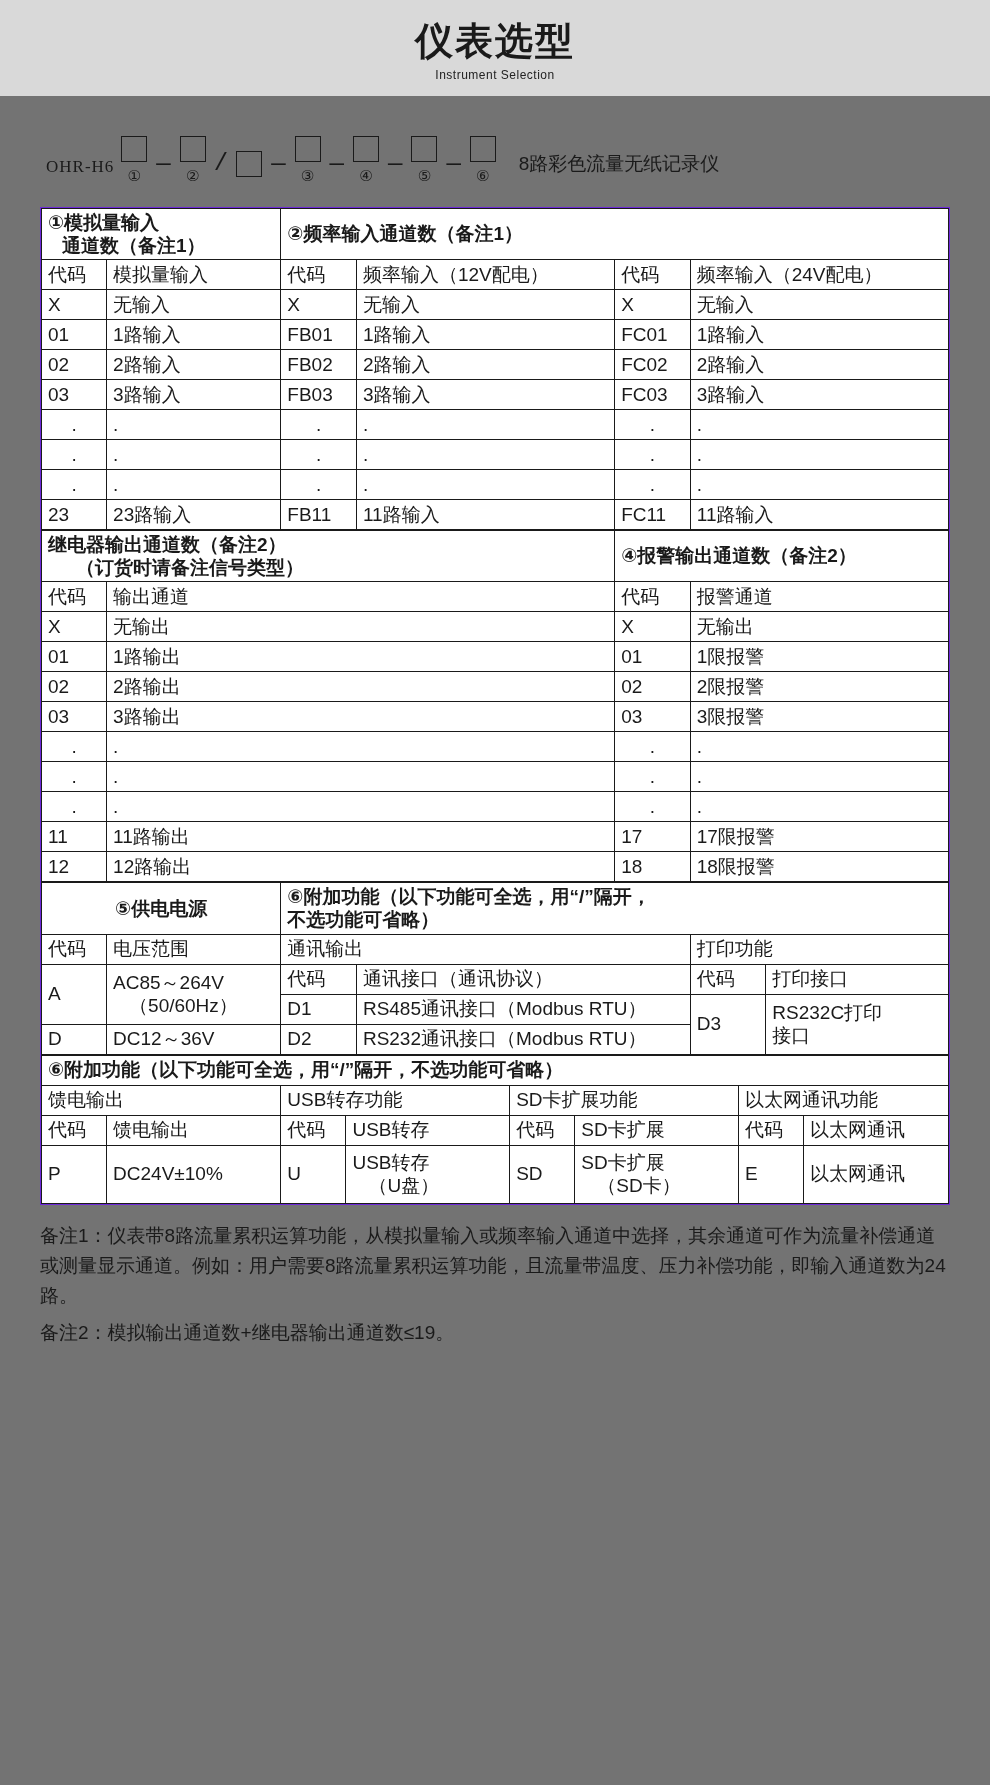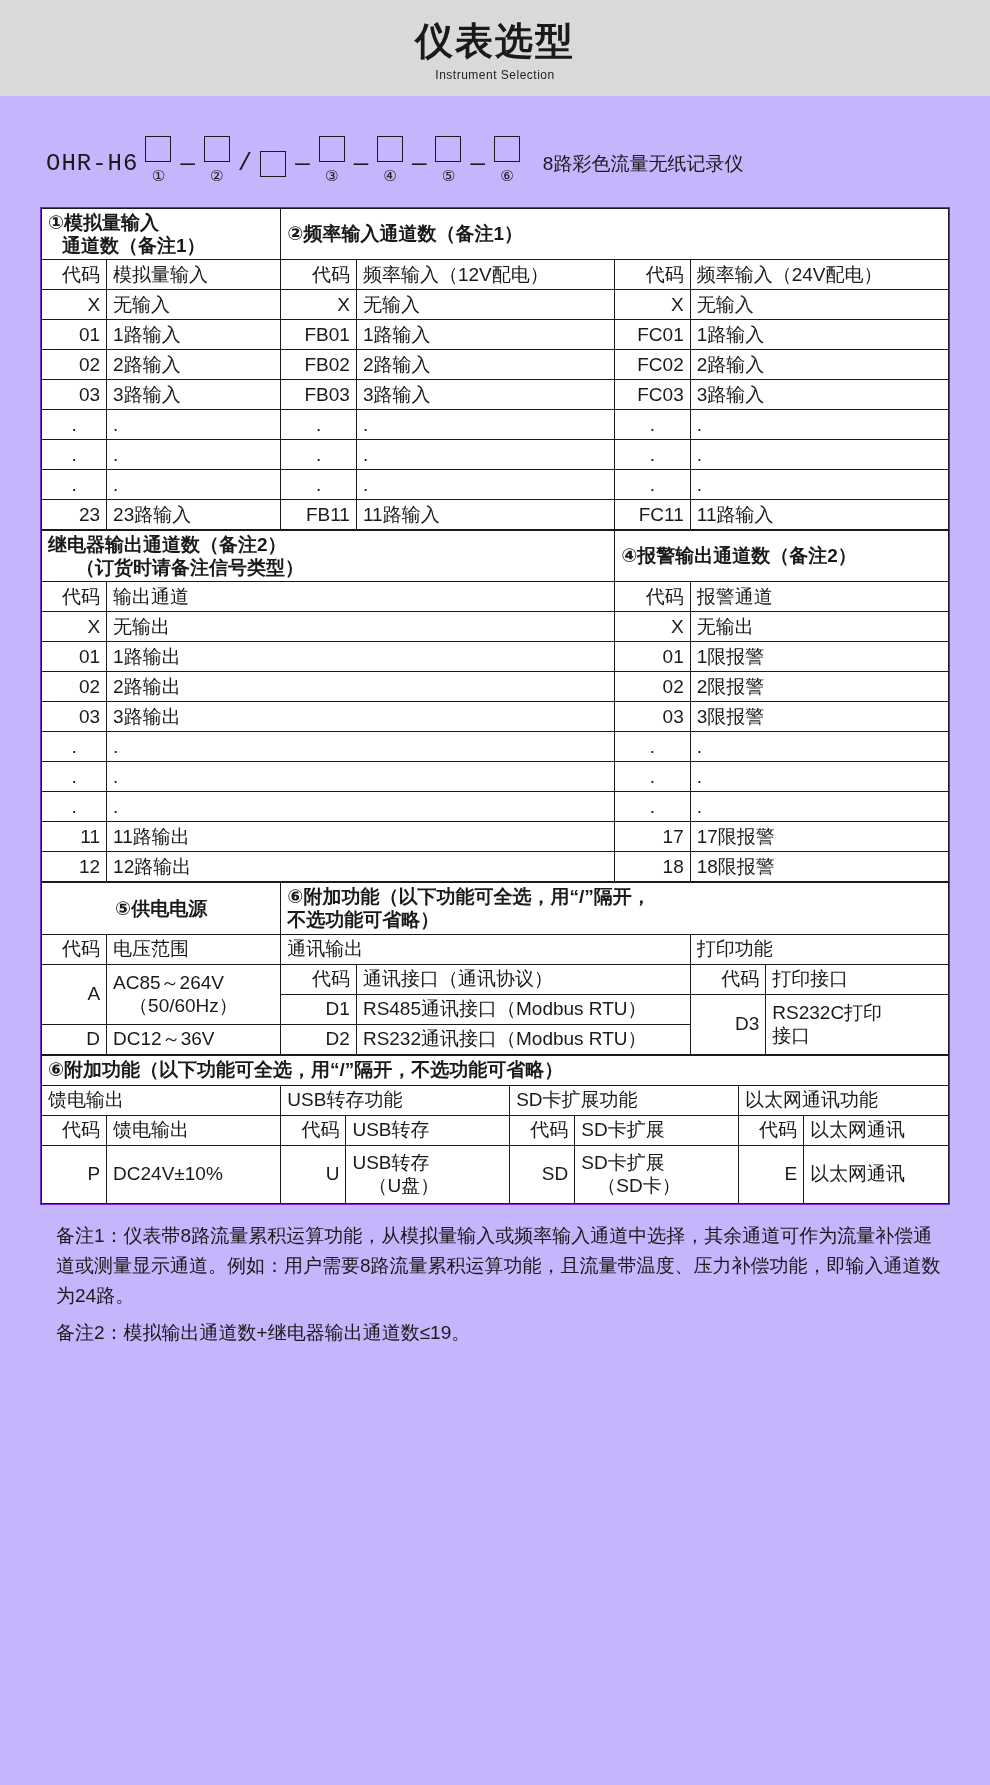--- a/index.html
+++ b/index.html
@@ -3,21 +3,21 @@
 <meta charset="utf-8">
 <style>
   * { box-sizing: border-box; }
   html, body { margin:0; padding:0; }
   body {
     width: 990px;
     background: #eeeeee;
     font-family: "Liberation Sans", "DejaVu Sans", sans-serif;
     color: #1a1a1a;
   }
-  .page { width:990px; min-height:1785px; background:#c4b5fd; position:relative; }
+  .page { width:990px; min-height:1785px; background:#737373; position:relative; }
 
   
   .header {
     background: #d9d9d9;
     padding: 18px 0 14px 0;
     text-align: center;
   }
   .header .cn {
     font-size: 38px;
     font-weight: bold;
@@ -34,22 +34,22 @@
 
   
   .model-wrap { padding: 40px 0 0 0; }
   .model-line {
     display:flex;
     align-items:flex-end;
     padding-left: 46px;
     font-size: 23px;
   }
   .model-prefix {
-    font-family: Liberation Mono, monospace;
-    font-size: 24px;
+    font-family: Liberation Serif, serif;
+    font-size: 17px;
     letter-spacing: 1px;
     padding-bottom: 6px;
   }
   .slotgroup { display:flex; align-items:flex-end; }
   .slot-cell {
     display:flex;
     flex-direction:column;
     align-items:center;
     width: 40px;
   }
@@ -94,26 +94,26 @@
     line-height: 1.22;
     height: 30px;
   }
   td.sect {
     font-weight: bold;
     font-size: 21px;
     padding: 8px 8px;
     line-height: 1.35;
   }
   td.hd { font-size: 19px; }
-  td.c { text-align: right; }
+  td.c { text-align: left; }
   td.dots { text-align:center; color:#1a1a1a; letter-spacing:0; }
 
   
   .notes {
-    margin: 16px 40px 24px 56px;
+    margin: 16px 40px 24px 40px;
     font-size: 19px;
     line-height: 1.6;
   }
   .notes p { margin: 0 0 6px 0; text-indent: 0; }
 </style>
 </head>
 <body>
 
 <div class="page">
 

